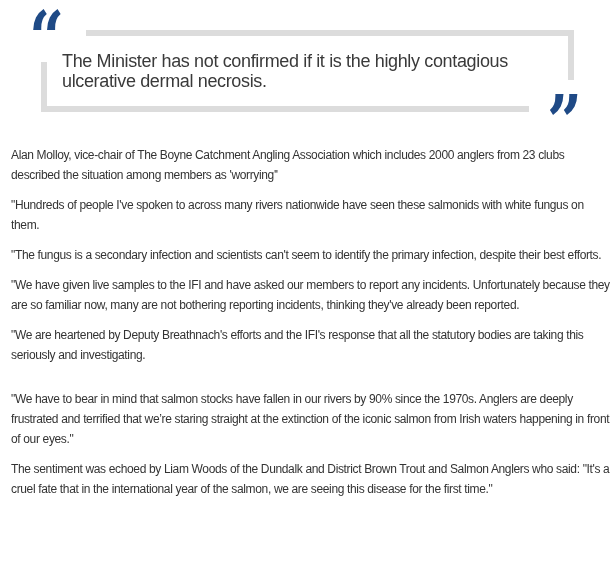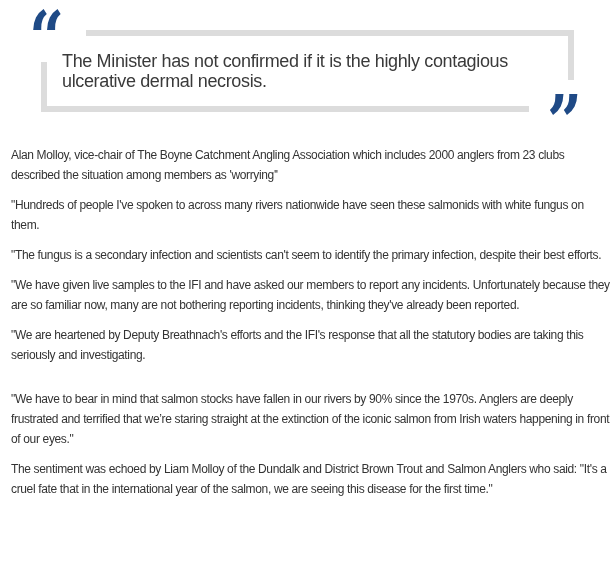--- a/index.html
+++ b/index.html
@@ -109,14 +109,14 @@
 </div>
 
 <div class="article">
   <p>Alan Molloy, vice-chair of The Boyne Catchment Angling Association which includes 2000 anglers from 23 clubs described the situation among members as 'worrying''</p>
   <p>"Hundreds of people I've spoken to across many rivers nationwide have seen these salmonids with white fungus on them.</p>
   <p>"The fungus is a secondary infection and scientists can't seem to identify the primary infection, despite their best efforts.</p>
   <p>"We have given live samples to the IFI and have asked our members to report any incidents. Unfortunately because they are so familiar now, many are not bothering reporting incidents, thinking they've already been reported.</p>
   <p>"We are heartened by Deputy Breathnach's efforts and the IFI's response that all the statutory bodies are taking this seriously and investigating.</p>
   <p class="spacer"></p>
   <p>"We have to bear in mind that salmon stocks have fallen in our rivers by 90% since the 1970s. Anglers are deeply frustrated and terrified that we’re staring straight at the extinction of the iconic salmon from Irish waters happening in front of our eyes."</p>
-  <p>The sentiment was echoed by Liam Molloy of the Dundalk and District Brown Trout and Salmon Anglers who said: "It's a cruel fate that in the international year of the salmon, we are seeing this disease for the first time."</p>
+  <p>The sentiment was echoed by Liam Woods of the Dundalk and District Brown Trout and Salmon Anglers who said: "It's a cruel fate that in the international year of the salmon, we are seeing this disease for the first time."</p>
 </div>
 
 </body></html>

